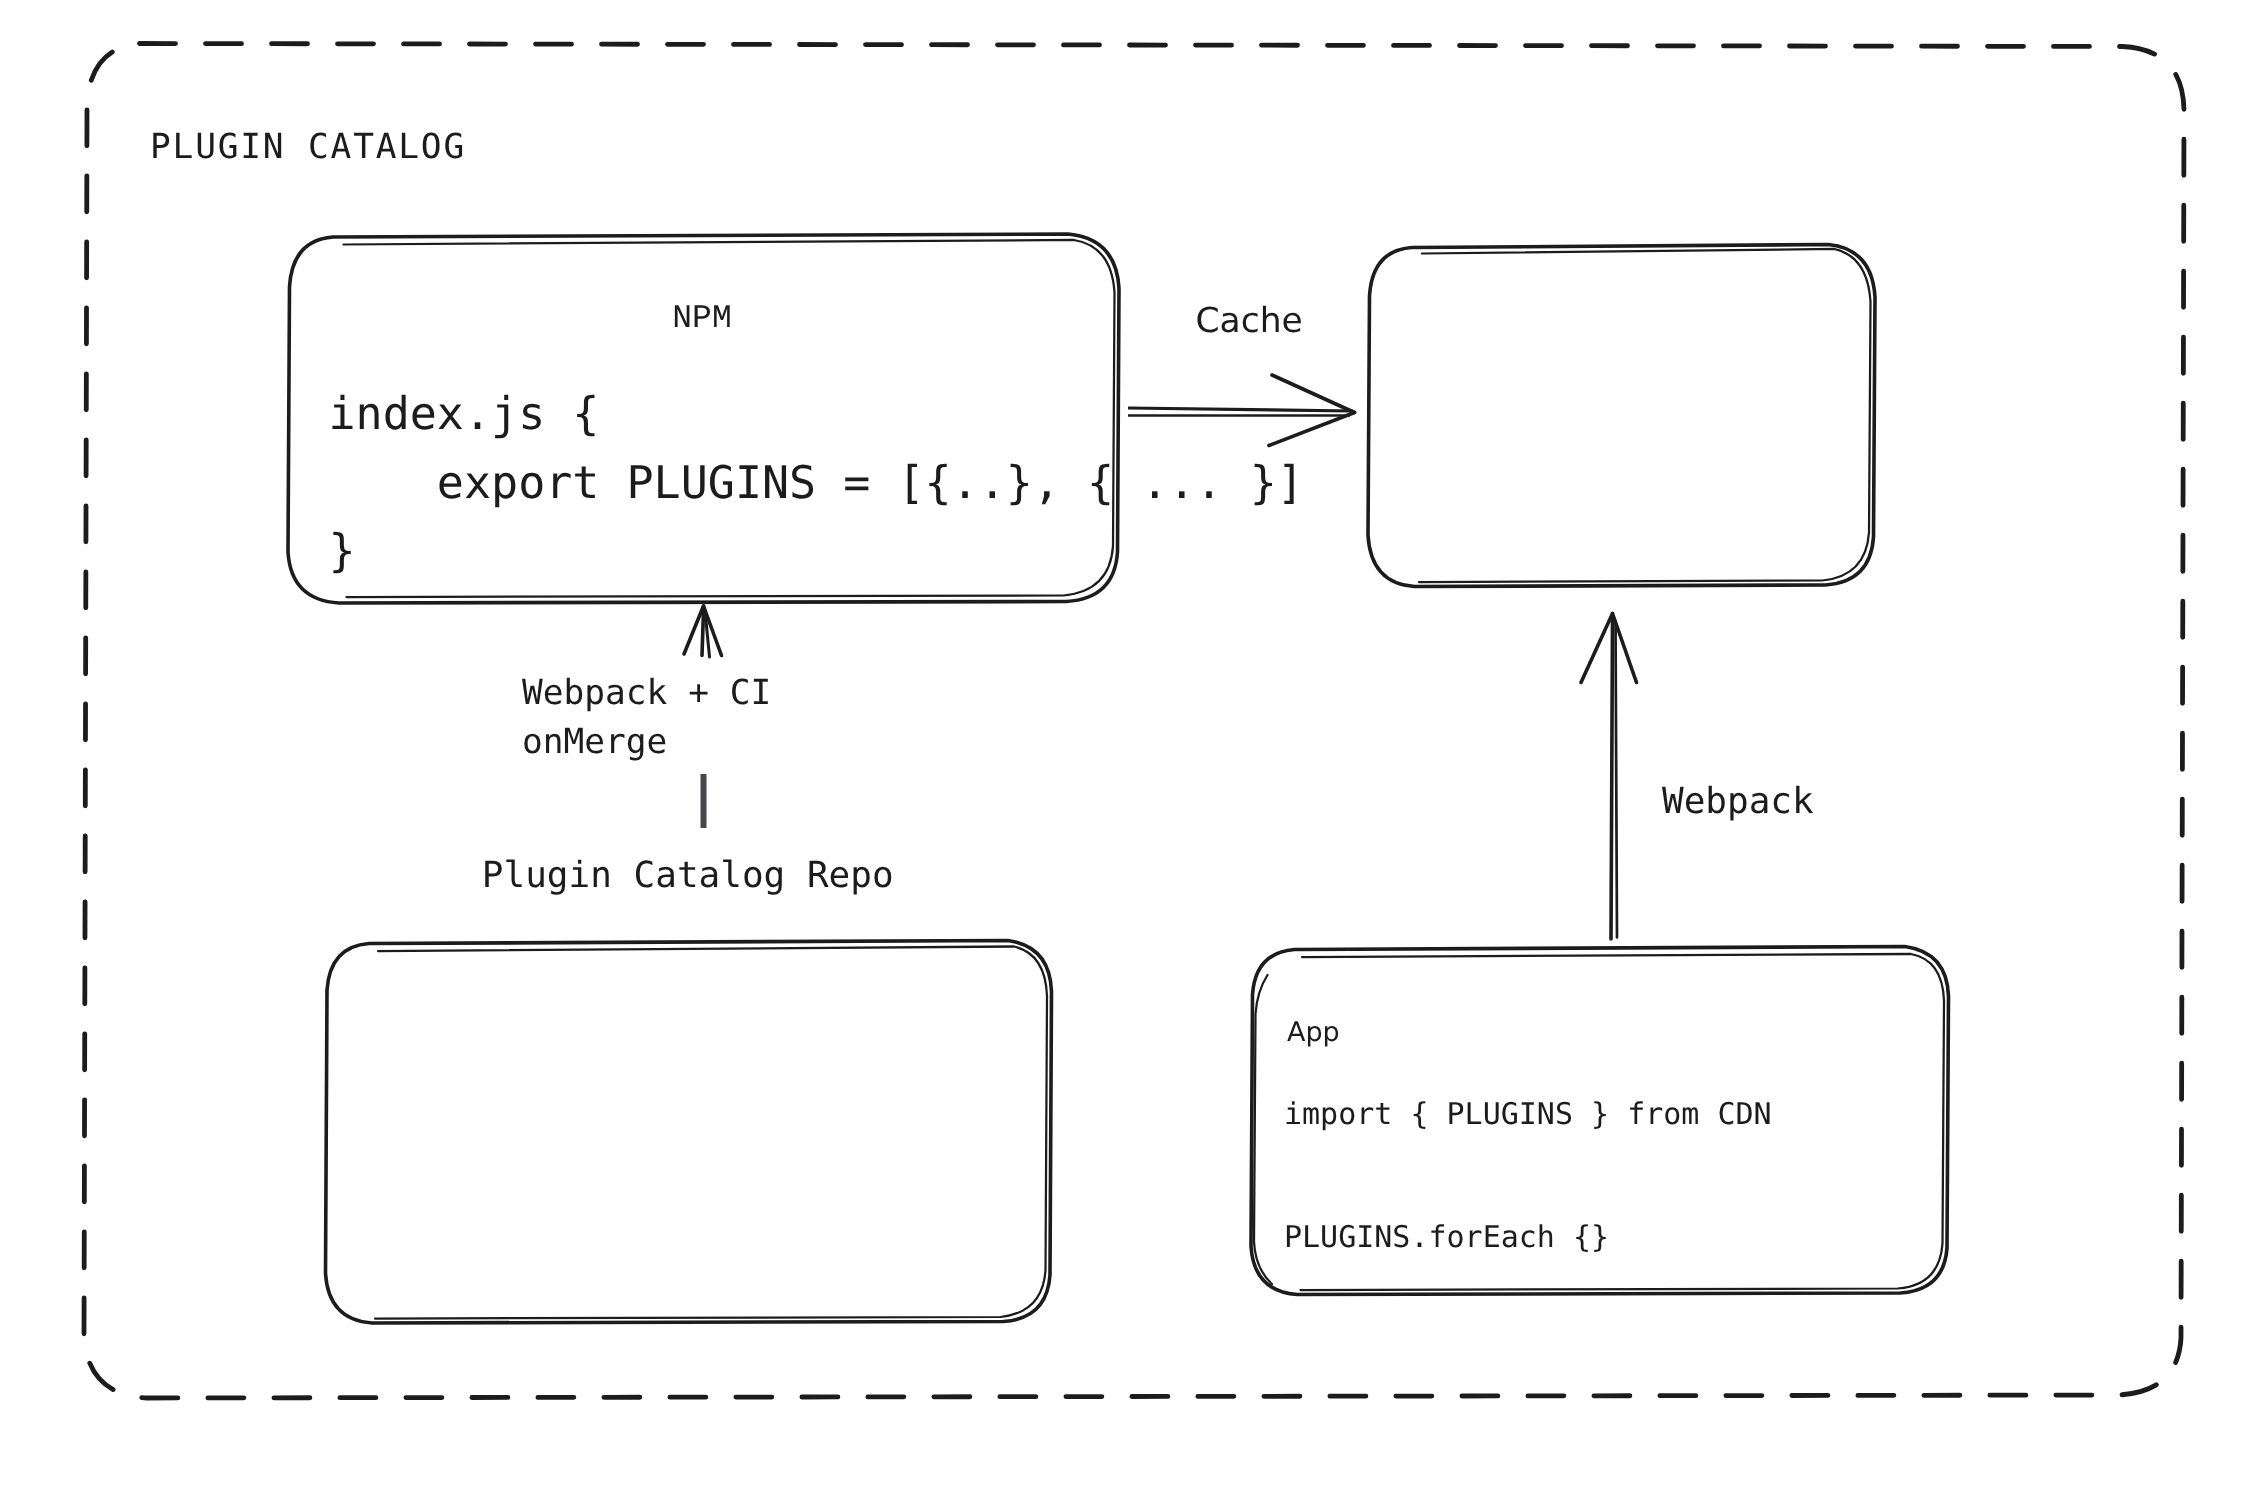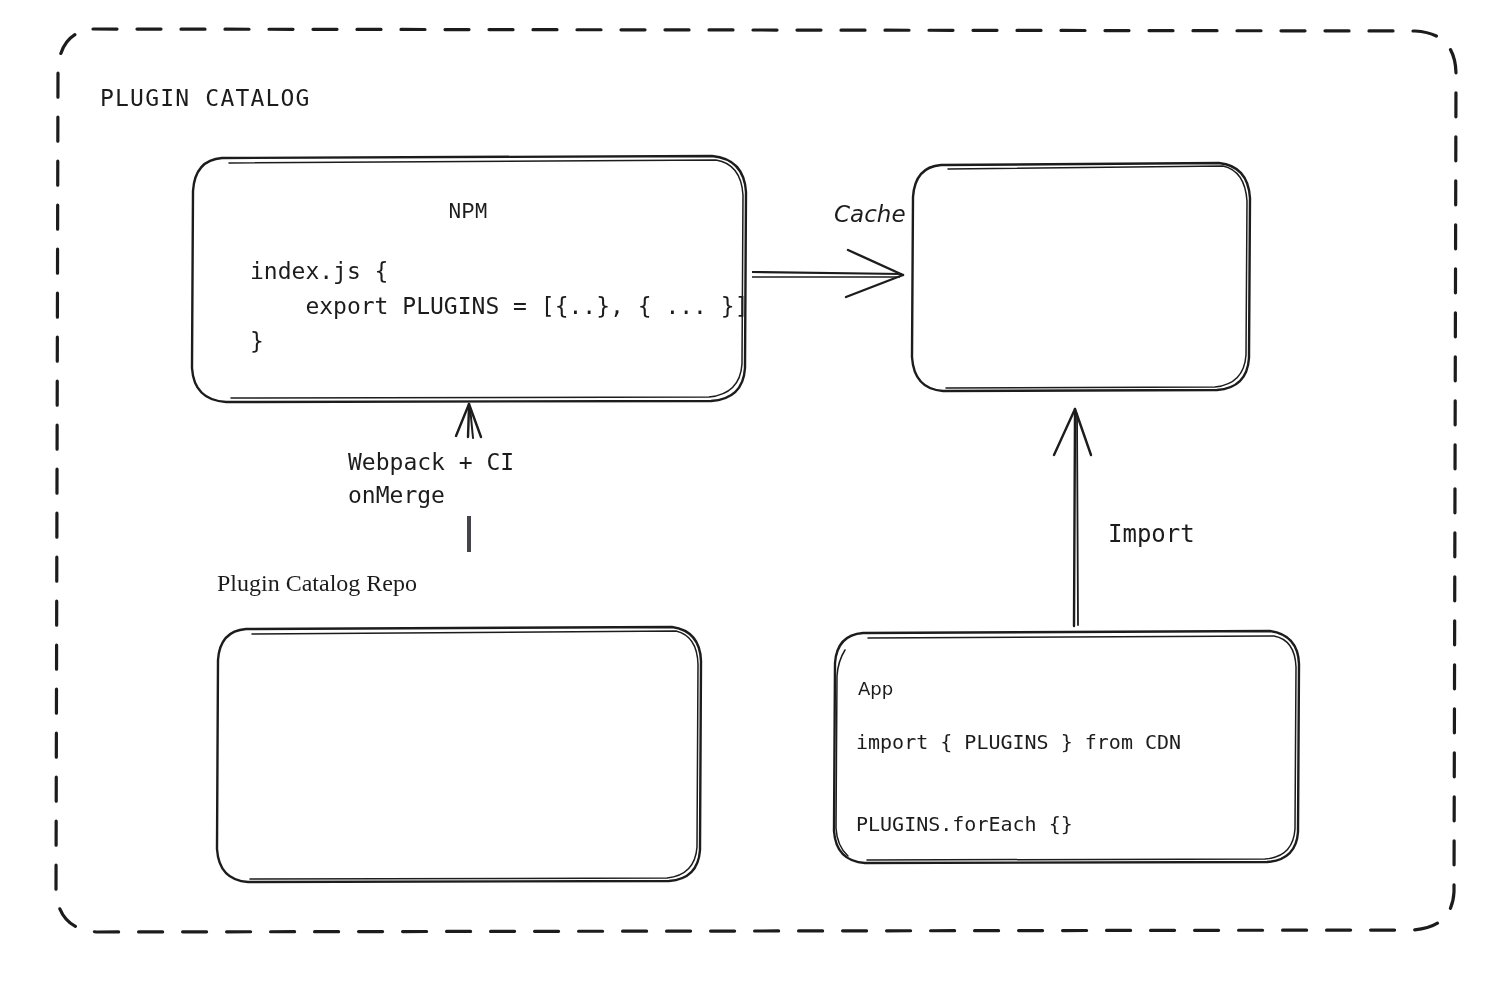--- a/index.html
+++ b/index.html
@@ -47,61 +47,58 @@
     left: 190px;
     top: 197px;
     width: 556px;
     text-align: center;
     font-size: 22px;
     font-family: Liberation Mono, monospace;
   }
   #npm-code {
     left: 219px;
     top: 254px;
-    font-size: 23px;
+    font-size: 30px;
     line-height: 1.52;
-    margin-left: 31px;
   }
 
   
   #cdn-title {
     left: 912px;
     top: 264px;
     width: 338px;
     text-align: center;
     font-size: 25px;
   }
 
   
   #cache-label {
-    left: 834px;
+    left: 797px;
     top: 198px;
     font-size: 23px;
     font-family: "DejaVu Sans", "Liberation Sans", sans-serif;
-    font-style: italic;
   }
 
   
   #build-label {
     left: 348px;
     top: 446px;
     width: 282px;
     text-align: left;
     font-size: 23px;
     line-height: 1.42;
   }
 
   
   #repo-caption {
     left: 217px;
     top: 566px;
     width: 483px;
-    text-align: left;
+    text-align: center;
     font-size: 24px;
-    font-family: Liberation Serif, serif;
   }
   #repo-list {
     left: 219px;
     top: 708px;
     font-size: 25px;
     line-height: 1.58;
   }
 
   
   #app-title {
@@ -204,15 +201,15 @@
 
   <div class="lbl" id="repo-caption">Plugin Catalog Repo</div>
 
 
   <div class="lbl" id="app-title">App</div>
 
   <div class="lbl" id="app-code">import { PLUGINS } from CDN
 
 PLUGINS.forEach {}</div>
 
-  <div class="lbl" id="import-label">Import</div>
+  <div class="lbl" id="import-label">Webpack</div>
 
 </div>
 
 </body></html>

